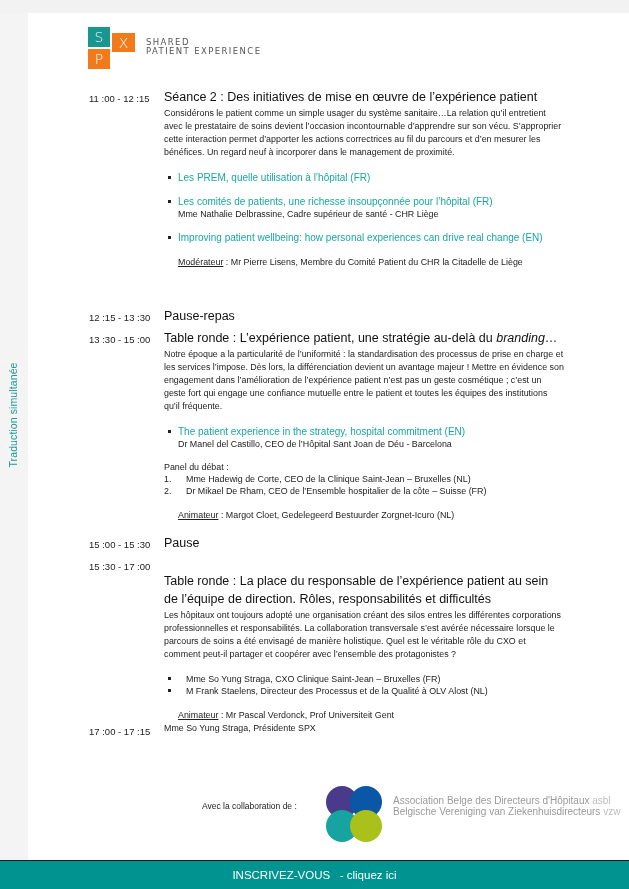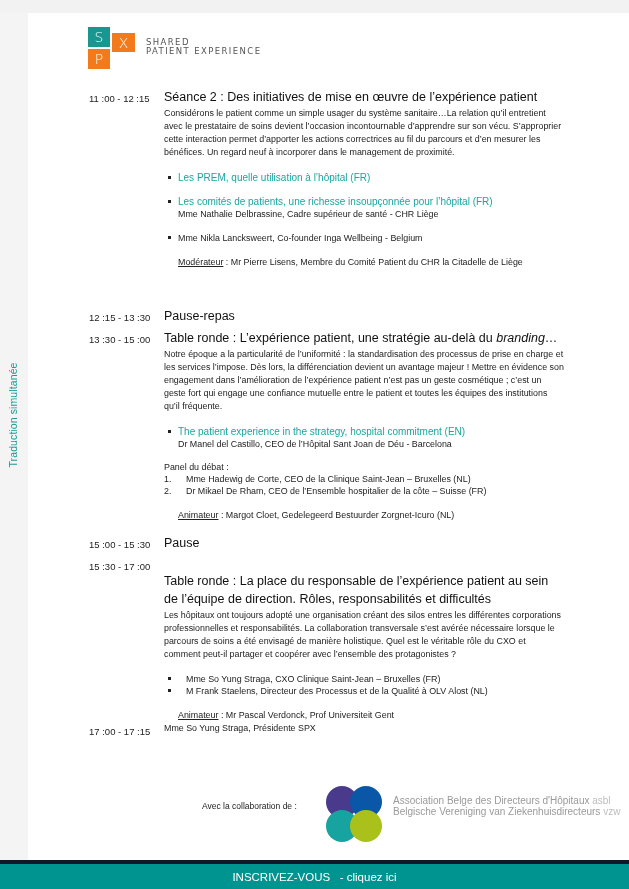--- a/index.html
+++ b/index.html
@@ -51,21 +51,21 @@
     .assoc-logo { position: absolute; left: 324px; top: 786px; width: 58px; height: 56px; }
     .assoc-logo .c { position: absolute; width: 32px; height: 32px; border-radius: 50%; }
     .c1 { left: 2px; top: 0; background: #4a3a8c; }
     .c2 { left: 26px; top: 0; background: #0a57a8; }
     .c3 { left: 2px; top: 24px; background: #17a3a0; }
     .c4 { left: 26px; top: 24px; background: #a9c11a; }
     .assoc-text { position: absolute; left: 393px; top: 795px; font-size: 10px; line-height: 11px; color: #9a9a9a; white-space: nowrap; }
     .assoc-text .suf { color: #bdbdbd; }
 
     
-    .footer { position: absolute; left: 0; top: 860px; width: 629px; height: 29px; background: #009490; border-top: 4px solid #0f172a; display: flex; align-items: center; justify-content: center; cursor: pointer; }
+    .footer { position: absolute; left: 0; top: 860px; width: 629px; height: 29px; background: #009490; border-top: 1px solid #0f172a; display: flex; align-items: center; justify-content: center; cursor: pointer; }
     .footer span { color: #fff; font-size: 11.5px; white-space: pre; }
   </style>
 </head>
 <body>
 
 <div class="top-strip"></div>
 <div class="left-strip"></div>
 
 <div class="side-label">
   <span>Traduction simultanée</span>
@@ -88,21 +88,21 @@
     <div class="desc">Considérons le patient comme un simple usager du système sanitaire…La relation qu’il entretient avec le prestataire de soins devient l’occasion incontournable d’apprendre sur son vécu. S’approprier cette interaction permet d’apporter les actions correctrices au fil du parcours et d’en mesurer les bénéfices. Un regard neuf à incorporer dans le management de proximité.</div>
     <div class="speakers" style="margin-top:13px;">
       <div class="bullet-item">
         <div class="talk">Les PREM, quelle utilisation à l’hôpital (FR)</div>
       </div>
       <div class="bullet-item">
         <div class="talk">Les comités de patients, une richesse insoupçonnée pour l’hôpital (FR)</div>
         <div class="who">Mme Nathalie Delbrassine, Cadre supérieur de santé - CHR Liège</div>
       </div>
       <div class="bullet-item">
-        <div class="who">Mme Nikla Lancksweert, Co-founder Inga Wellbeing - Belgium</div>
+        <div class="talk">Improving patient wellbeing: how personal experiences can drive real change (EN)</div>
       </div>
     </div>
     <div class="mod"><u>Modérateur</u><span> : Mr Pierre Lisens, Membre du Comité Patient du CHR la Citadelle de Liège</span></div>
   </div>
 </div>
 
 <div class="row" style="top:310px;">
   <div class="time">12 :15 - 13 :30</div>
   <div class="content" style="top:-2px;">
     <div class="title">Pause-repas</div>

